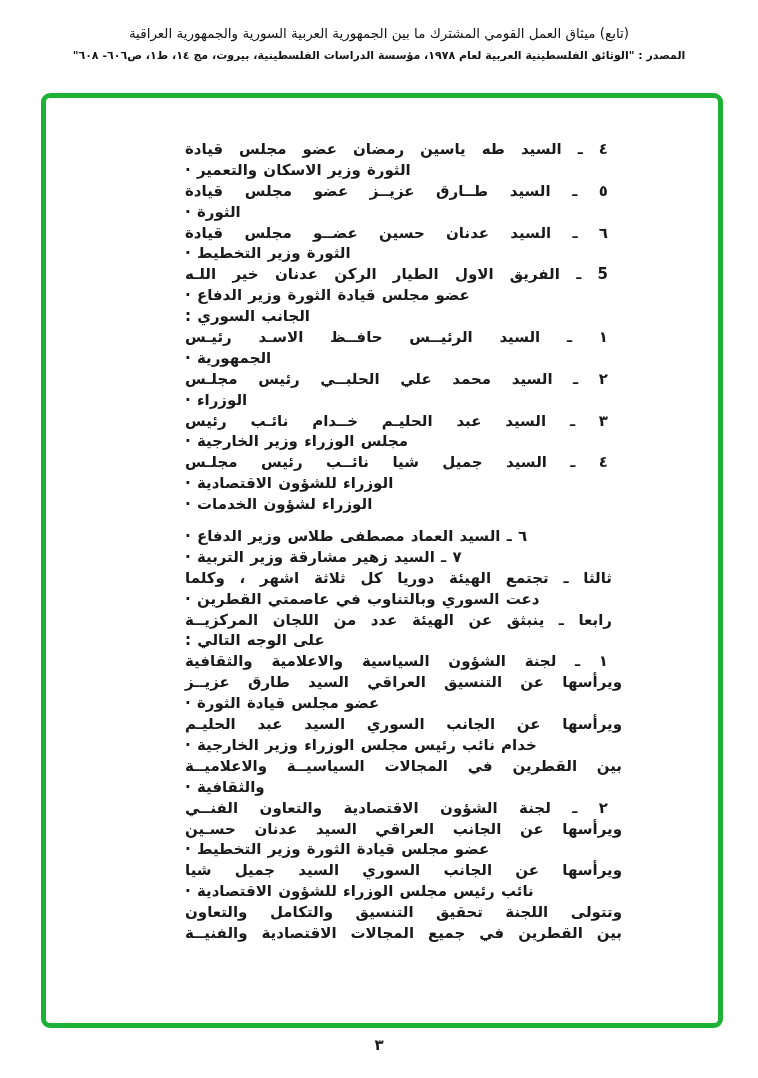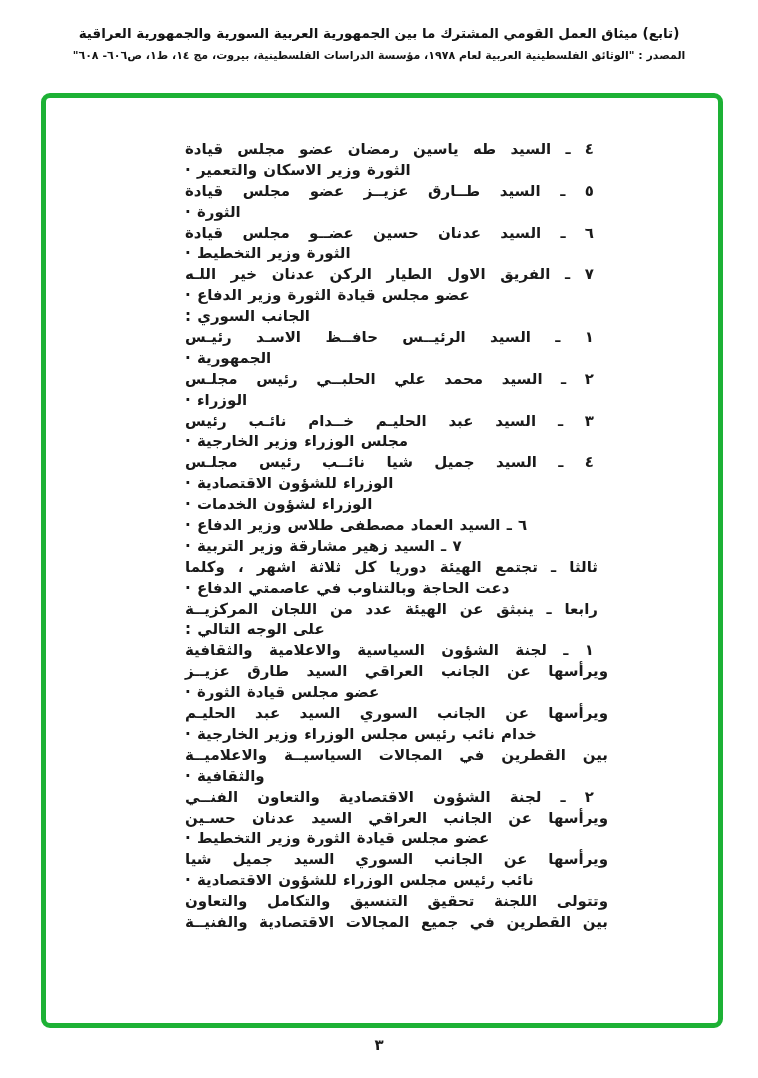--- a/index.html
+++ b/index.html
@@ -7,34 +7,34 @@
     width:758px;height:1078px;position:relative;overflow:hidden;
     background:#ffffff;
     font-family:"DejaVu Sans",sans-serif;
     color:#141414;
   }
   .header{
     position:absolute;top:25px;left:0;right:0;
     text-align:center;direction:rtl;
   }
   .header .title{
-    font-size:13.5px;font-weight:700;letter-spacing:0;
+    font-size:13.5px;font-weight:400;letter-spacing:0;
   }
   .header .source{
     font-size:11px;font-weight:700;margin-top:8px;
   }
   .content-border{
     position:absolute;left:41px;top:93px;width:682px;height:935px;
     box-sizing:border-box;
     border:5px solid #1db135;
     border-radius:9px;
     background:transparent;
   }
   .doc-text{
-    position:absolute;top:139px;left:185px;right:150px;
+    position:absolute;top:139px;left:185px;right:136px;
     direction:rtl;
     font-size:15px;font-weight:700;
     color:#1a1a1a;
   }
   .doc-text .line{
     height:20.9px;line-height:20.9px;
     text-align:left;
     white-space:nowrap;
     word-spacing:1px;
   }
@@ -59,40 +59,40 @@
 
 <div class="content-border" style="border-color: rgb(29, 177, 53);"></div>
 
 <div class="doc-text">
     <div class="line justify" style="padding-right: 14px;">٤ ـ السيد طه ياسين رمضان عضو مجلس قيادة</div>
     <div class="line">الثورة وزير الاسكان والتعمير ·</div>
     <div class="line justify" style="padding-right: 14px;">٥ ـ السيد طــارق عزيــز عضو مجلس قيادة</div>
     <div class="line">الثورة ·</div>
     <div class="line justify" style="padding-right: 14px;">٦ ـ السيد عدنان حسين عضــو مجلس قيادة</div>
     <div class="line">الثورة وزير التخطيط ·</div>
-    <div class="line justify" style="padding-right: 14px;">٧ ـ الفريق الاول الطيار الركن عدنان خير اللـه</div>
+    <div class="line justify" style="padding-right: 14px;">5 ـ الفريق الاول الطيار الركن عدنان خير اللـه</div>
     <div class="line">عضو مجلس قيادة الثورة وزير الدفاع ·</div>
     <div class="line">الجانب السوري :</div>
     <div class="line justify" style="padding-right: 14px;">١ ـ السيد الرئيــس حافــظ الاسـد رئيـس</div>
     <div class="line">الجمهورية ·</div>
     <div class="line justify" style="padding-right: 14px;">٢ ـ السيد محمد علي الحلبــي رئيس مجلـس</div>
     <div class="line">الوزراء ·</div>
     <div class="line justify" style="padding-right: 14px;">٣ ـ السيد عبد الحليـم خــدام نائـب رئيس</div>
     <div class="line">مجلس الوزراء وزير الخارجية ·</div>
     <div class="line justify" style="padding-right: 14px;">٤ ـ السيد جميل شيا نائــب رئيس مجلـس</div>
     <div class="line">الوزراء للشؤون الاقتصادية ·</div>
     <div class="line">الوزراء لشؤون الخدمات ·</div>
-    <div class="line" style="padding-right: 14px;">٦ ـ السيد العماد مصطفى طلاس وزير الدفاع ·</div>
+    <div class="line" style="padding-right: 14px; margin-top: 11px;">٦ ـ السيد العماد مصطفى طلاس وزير الدفاع ·</div>
     <div class="line" style="padding-right: 14px;">٧ ـ السيد زهير مشارقة وزير التربية ·</div>
     <div class="line justify" style="padding-right: 10px;">ثالثا ـ تجتمع الهيئة دوريا كل ثلاثة اشهر ، وكلما</div>
-    <div class="line">دعت الحاجة وبالتناوب في عاصمتي الدفاع ·</div>
+    <div class="line">دعت السوري وبالتناوب في عاصمتي القطرين ·</div>
     <div class="line justify" style="padding-right: 10px;">رابعا ـ ينبثق عن الهيئة عدد من اللجان المركزيــة</div>
     <div class="line" style="padding-right: 24px;">على الوجه التالي :</div>
     <div class="line justify" style="padding-right: 14px;">١ ـ لجنة الشؤون السياسية والاعلامية والثقافية</div>
-    <div class="line justify">ويرأسها عن الجانب العراقي السيد طارق عزيــز</div>
+    <div class="line justify">ويرأسها عن التنسيق العراقي السيد طارق عزيــز</div>
     <div class="line">عضو مجلس قيادة الثورة ·</div>
     <div class="line justify">ويرأسها عن الجانب السوري السيد عبد الحليـم</div>
     <div class="line">خدام نائب رئيس مجلس الوزراء وزير الخارجية ·</div>
     <div class="line justify">بين القطرين في المجالات السياسيــة والاعلاميــة</div>
     <div class="line">والثقافية ·</div>
     <div class="line justify" style="padding-right: 14px;">٢ ـ لجنة الشؤون الاقتصادية والتعاون الفنــي</div>
     <div class="line justify">ويرأسها عن الجانب العراقي السيد عدنان حسـين</div>
     <div class="line">عضو مجلس قيادة الثورة وزير التخطيط ·</div>
     <div class="line justify">ويرأسها عن الجانب السوري السيد جميل شيا</div>
     <div class="line">نائب رئيس مجلس الوزراء للشؤون الاقتصادية ·</div>

